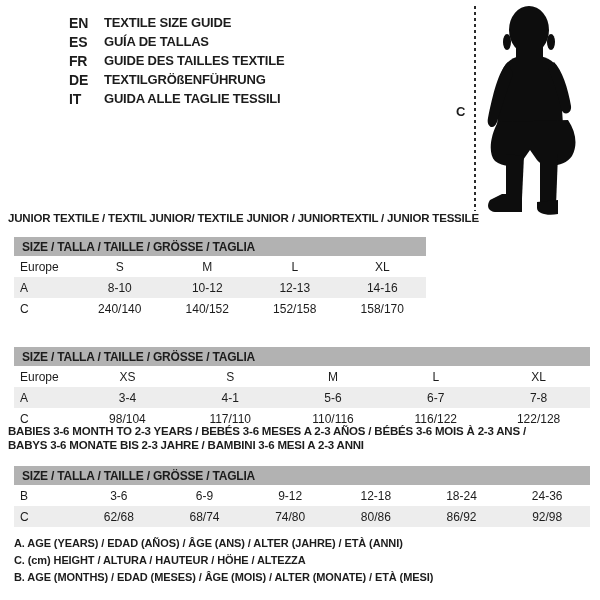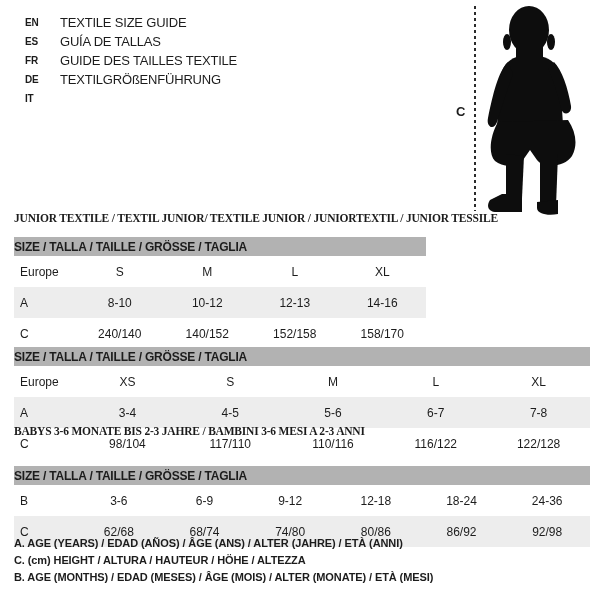--- a/index.html
+++ b/index.html
@@ -8,48 +8,48 @@
   .page {
     position: relative;
     width: 600px; height: 600px;
     background: #ffffff;
     overflow: hidden;
   }
 
   
   .lang-block { position: absolute; left: 25px; top: 13px; }
   .lang-row { display: flex; height: 19px; align-items: center; }
-  .lang-code { width: 35px; font-size: 10px; font-weight: 700; letter-spacing: -0.2px; }
-  .lang-label { font-size: 13px; font-weight: 400; letter-spacing: -0.2px; white-space: nowrap; }
+  .lang-code { width: 35px; font-size: 14px; font-weight: 700; letter-spacing: -0.2px; margin-left: 44px; }
+  .lang-label { font-size: 13px; font-weight: 700; letter-spacing: -0.2px; white-space: nowrap; }
 
   
   .figure { position: absolute; left: 450px; top: 2px; width: 150px; height: 215px; }
   .height-label { position: absolute; left: 6px; top: 102px; font-size: 13px; font-weight: 700; }
   .dotted-line {
     position: absolute; left: 24px; top: 4px; width: 2px; height: 205px;
     background: repeating-linear-gradient(to bottom, #2b2b2b 0 3px, transparent 3px 6px);
   }
   .baby-svg { position: absolute; left: 32px; top: 0; }
 
   
   .sec-title {
-    position: absolute; left: 14px;
-    font-size: 11.5px; font-weight: 700; letter-spacing: -0.2px; white-space: nowrap; font-family: Liberation Serif, serif;
+    position: absolute; left: 8px;
+    font-size: 11.5px; font-weight: 700; letter-spacing: -0.2px; white-space: nowrap;
   }
   .sec-title .sub { font-size: 8px; vertical-align: -2px; }
   .two-line { line-height: 14px; }
 
   
   .tbl { position: absolute; left: 14px; }
   .tbl-header {
     background: #b2b2b2; height: 19px;
-    display: flex; align-items: center; padding-left: 0;
+    display: flex; align-items: center; padding-left: 8px;
     font-size: 12px; font-weight: 700; letter-spacing: -0.2px; color: #1c1c1c;
   }
-  .tbl-row { display: flex; height: 31px; align-items: center; font-size: 12px; }
+  .tbl-row { display: flex; height: 21px; align-items: center; font-size: 12px; }
   .tbl-row.shade { background: #ededed; }
   .row-label { padding-left: 6px; white-space: nowrap; }
   .t1 .row-label, .t2 .row-label, .t3 .row-label { width: 62px; }
   .cell { flex: 1; text-align: center; white-space: nowrap; }
 
   
   .notes { position: absolute; left: 14px; top: 537px; }
   .note-line { height: 17px; font-size: 11px; font-weight: 700; letter-spacing: -0.1px; white-space: nowrap; }
 </style>
 </head>
@@ -69,20 +69,21 @@
     <div class="lang-row">
       <span class="lang-code">FR</span>
       <span class="lang-label">GUIDE DES TAILLES TEXTILE</span>
     </div>
     <div class="lang-row">
       <span class="lang-code">DE</span>
       <span class="lang-label">TEXTILGRÖßENFÜHRUNG</span>
     </div>
     <div class="lang-row">
       <span class="lang-code">IT</span>
+      <span class="lang-label">GUIDA ALLE TAGLIE TESSILI</span>
     </div>
   </div>
 
   <div class="figure">
     <span class="height-label">C</span>
     <div class="dotted-line"></div>
     <svg class="baby-svg" width="116" height="214" viewBox="0 0 116 214" fill="#0d0d0d" xmlns="http://www.w3.org/2000/svg">
 
       <ellipse cx="47" cy="28" rx="20" ry="24"></ellipse>
 
@@ -141,36 +142,37 @@
       <span class="row-label">Europe</span>
       <span class="cell">XS</span>
       <span class="cell">S</span>
       <span class="cell">M</span>
       <span class="cell">L</span>
       <span class="cell">XL</span>
     </div>
     <div class="tbl-row shade">
       <span class="row-label">A</span>
       <span class="cell">3-4</span>
-      <span class="cell">4-5</span>
+      <span class="cell">4-1</span>
       <span class="cell">5-6</span>
       <span class="cell">6-7</span>
       <span class="cell">7-8</span>
     </div>
     <div class="tbl-row">
       <span class="row-label">C</span>
       <span class="cell">98/104</span>
       <span class="cell">117/110</span>
       <span class="cell">110/116</span>
       <span class="cell">116/122</span>
       <span class="cell">122/128</span>
     </div>
   </div>
 
   <div class="sec-title two-line" style="top:424px">
+    <div>BABIES 3-6 MONTH TO 2-3 YEARS / BEBÉS 3-6 MESES A 2-3 AÑOS / BÉBÉS 3-6 MOIS À 2-3 ANS /</div>
     <div>BABYS 3-6 MONATE BIS 2-3 JAHRE / BAMBINI 3-6 MESI A 2-3 ANNI</div>
   </div>
   <div class="tbl t3" style="top:466px; width:576px">
     <div class="tbl-header">SIZE / TALLA / TAILLE / GRÖSSE / TAGLIA</div>
     <div class="tbl-row">
       <span class="row-label">B</span>
       <span class="cell">3-6</span>
       <span class="cell">6-9</span>
       <span class="cell">9-12</span>
       <span class="cell">12-18</span>

